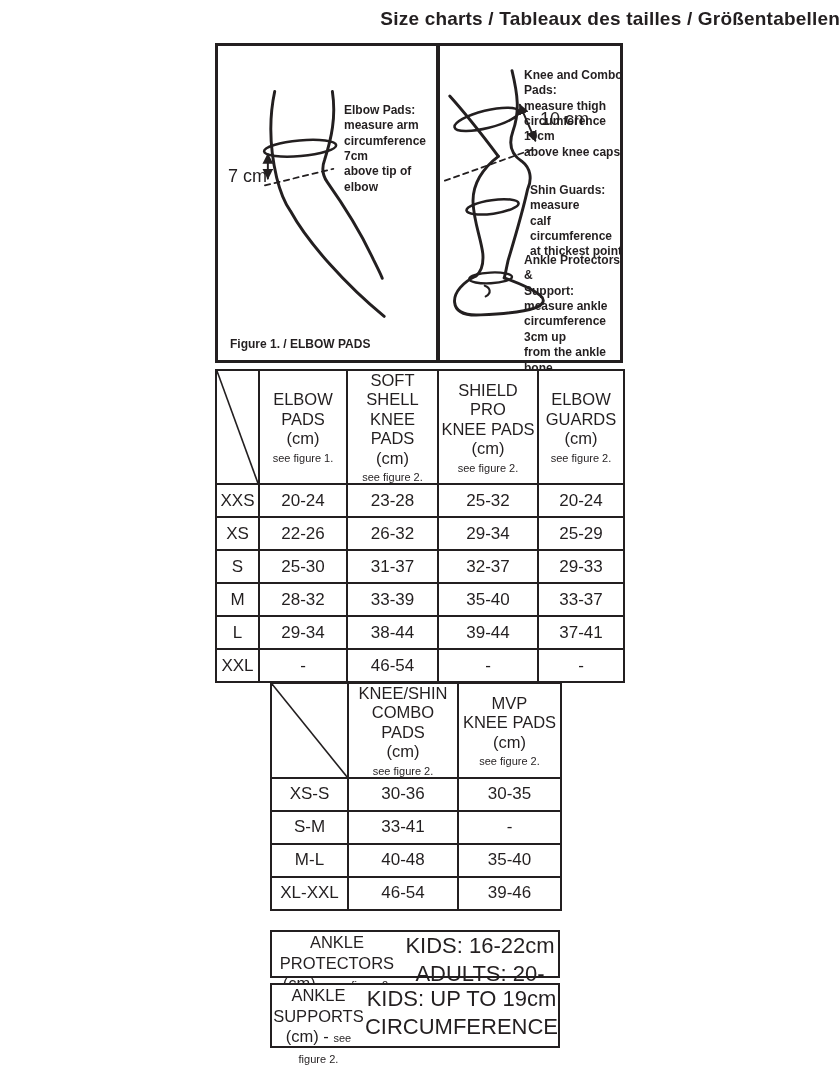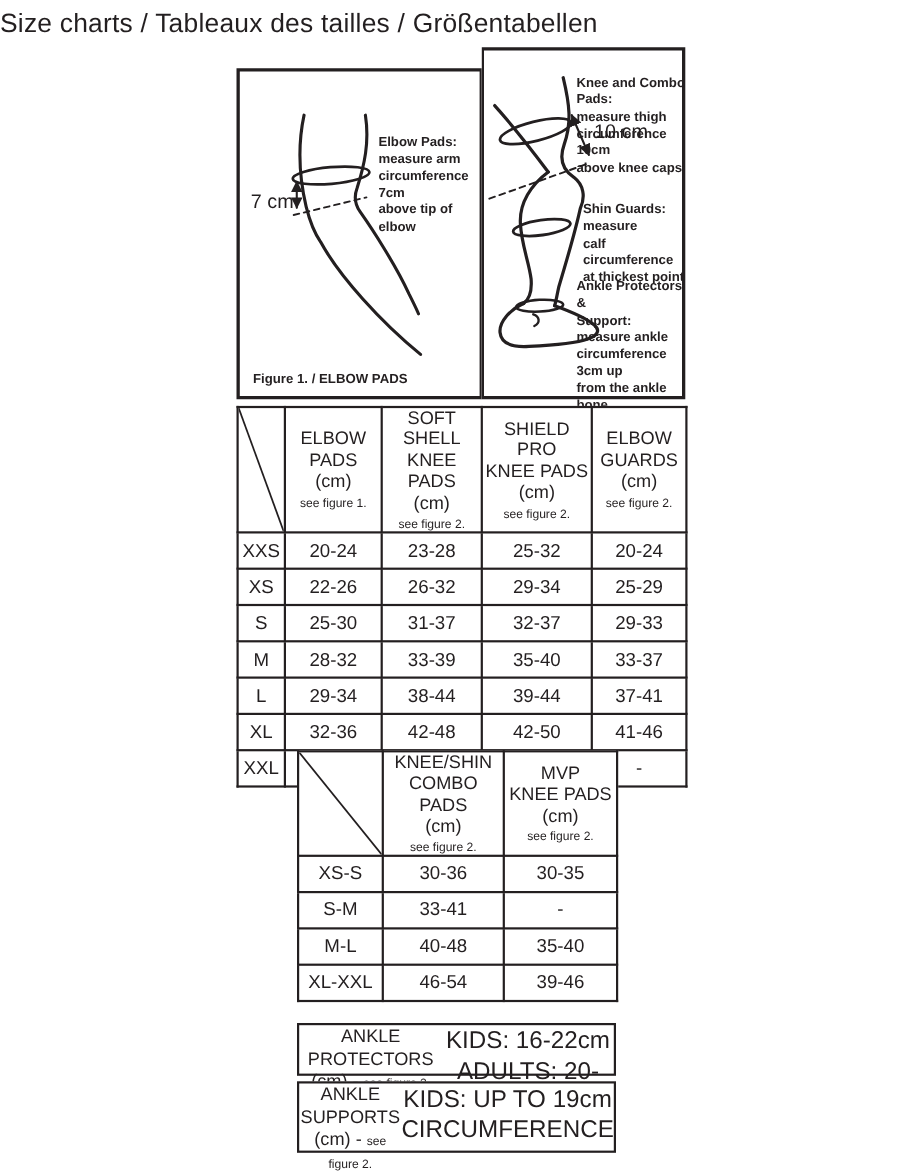--- a/index.html
+++ b/index.html
@@ -7,39 +7,39 @@
   .page {
     position: relative;
     width: 840px; height: 1068px;
     background: #ffffff;
     color: #231f20;
     font-family: "Liberation Sans", sans-serif;
     overflow: hidden;
   }
   .title {
     position: absolute; top: 8px; left: 0; width: 100%;
-    text-align: left; font-size: 24px; letter-spacing: .2px;
+    text-align: right; font-size: 19px; letter-spacing: .2px; font-weight: bold;
   }
 
   
   .figures { position: absolute; left: 215px; top: 43px; width: 408px; height: 320px; display: flex; }
   .figbox { position: relative; border: 3px solid #231f20; background: #fff; }
-  .fig1 { width: 223px; border-right-width: 2px; margin-top: 19px; }
+  .fig1 { width: 223px; border-right-width: 2px; }
   .fig2 { width: 185px; border-left-width: 2px; }
   .drawing { position: absolute; inset: 0; width: 100%; height: 100%; }
   .ann {
     position: absolute; font-size: 12px; font-weight: 600;
     line-height: 1.28; white-space: pre-line;
   }
   .ann-elbow { left: 126px; top: 57px; width: 96px; }
   .ann-knee  { left: 84px;  top: 7px;  width: 100px; margin-top: 15px; }
   .ann-shin  { left: 90px;  top: 137px; width: 96px; }
   .ann-ankle { left: 84px;  top: 207px; width: 102px; }
   .measure-label { position: absolute; font-size: 18px; }
-  .lbl-7cm  { left: 10px; top: 108px; }
+  .lbl-7cm  { left: 10px; top: 120px; }
   .lbl-10cm { left: 100px; top: 63px; text-align: center; }
   .caption { position: absolute; font-size: 12px; font-weight: 600; }
   .cap1 { left: 12px; bottom: 9px; }
   .cap2 { left: 0; right: 0; bottom: 6px; text-align: center; font-size: 11.5px; line-height: 1.3; white-space: pre-line; }
 
   
   table { position: absolute; border-collapse: collapse; table-layout: fixed; background: #fff; }
   th, td { border: 2px solid #231f20; text-align: center; vertical-align: middle; font-weight: 400; }
   .t1 { left: 215px; top: 369px; width: 408px; }
   .t2 { left: 270px; top: 682px; width: 290px; }
@@ -203,27 +203,20 @@
         <td>33-37</td>
       </tr>
       <tr>
         <th>L</th>
         <td>29-34</td>
         <td>38-44</td>
         <td>39-44</td>
         <td>37-41</td>
       </tr>
       <tr>
-        <th>XL</th>
-        <td>32-36</td>
-        <td>42-48</td>
-        <td>42-50</td>
-        <td>41-46</td>
-      </tr>
-      <tr>
         <th>XXL</th>
         <td>-</td>
         <td>46-54</td>
         <td>-</td>
         <td>-</td>
       </tr>
     </tbody>
   </table>
 
   <table class="t2">

